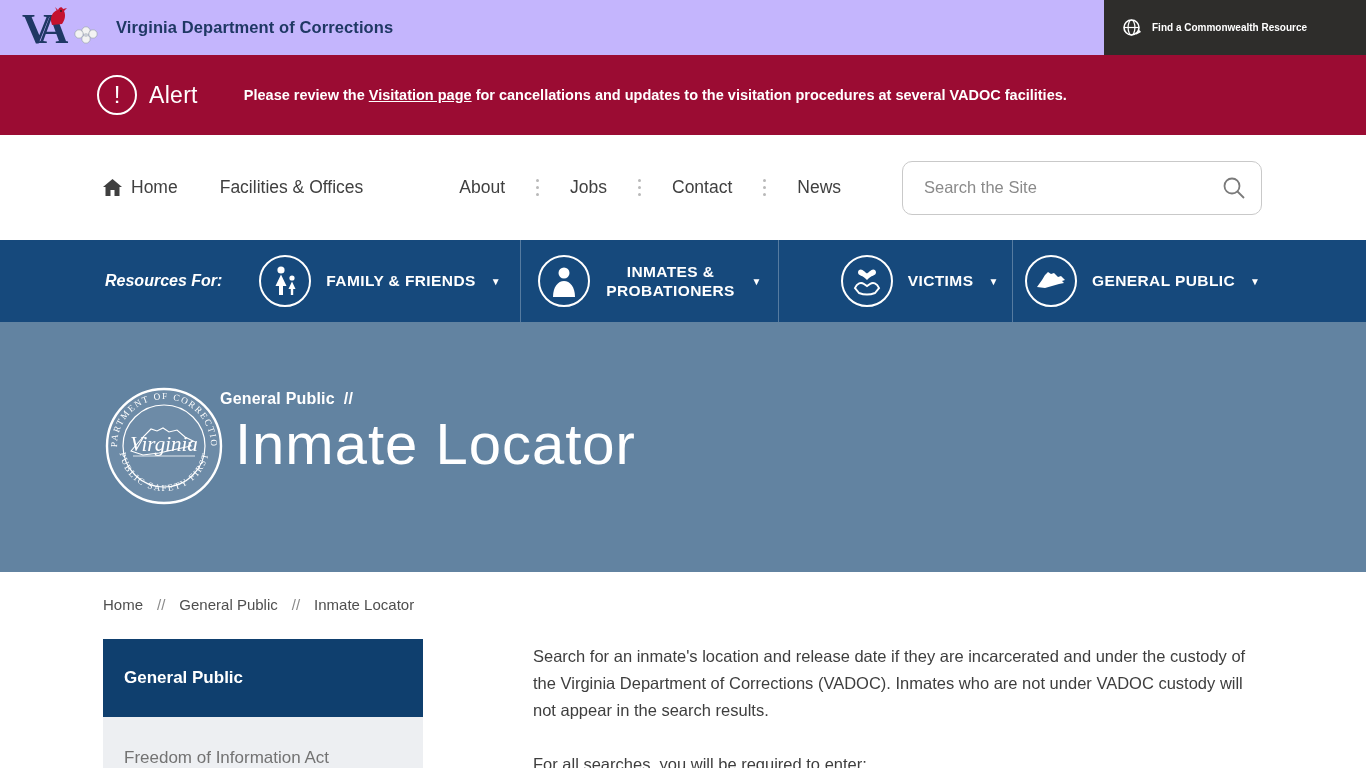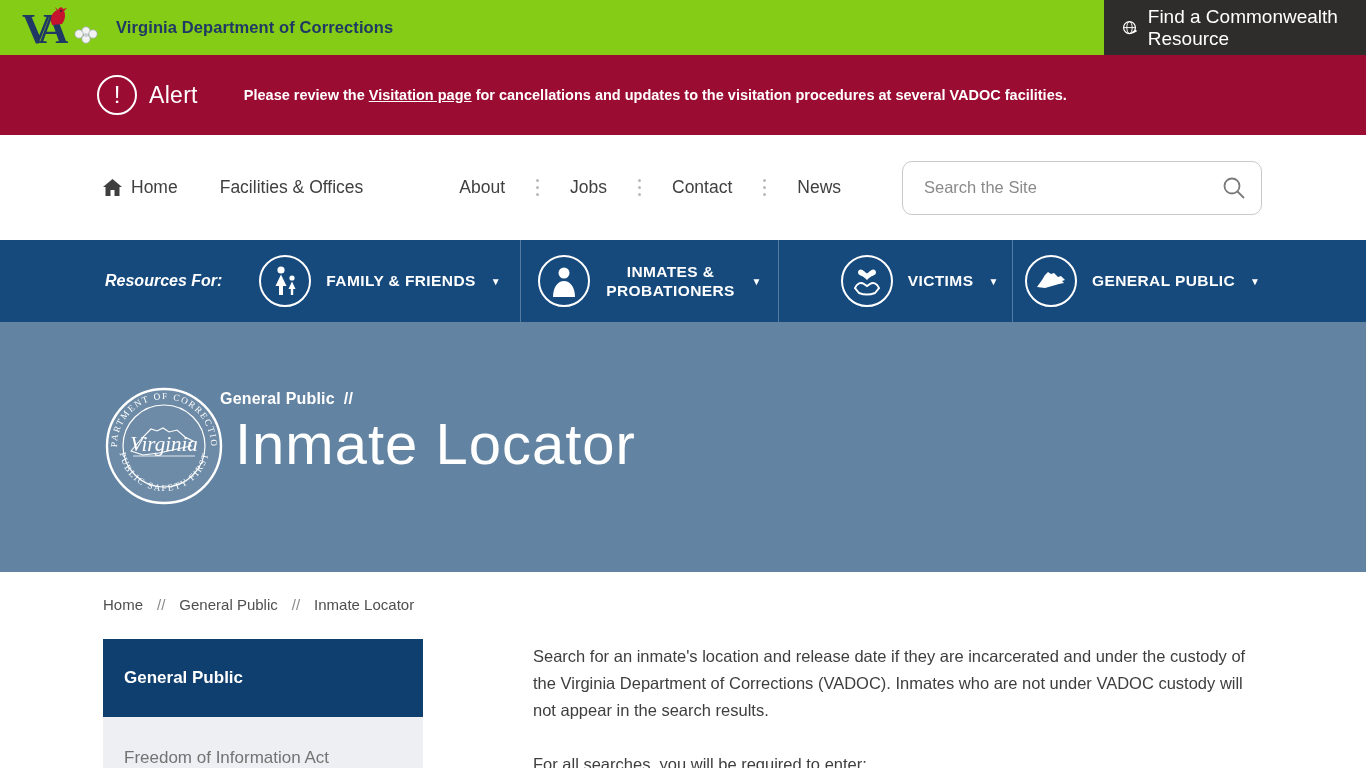--- a/index.html
+++ b/index.html
@@ -1,28 +1,28 @@
 <!DOCTYPE html>
 <html><head>
 <meta charset="utf-8">
 <style>
   * { margin:0; padding:0; box-sizing:border-box; }
   html,body { width:1366px; height:768px; overflow:hidden; background:#fff;
               font-family:"Liberation Sans", sans-serif; }
 
   
-  .top-header { position:relative; height:55px; background:#84cc16; display:flex; align-items:center; }
+  .top-header { position:relative; height:55px; background:#c4b5fd; display:flex; align-items:center; }
   .logo-wrap { margin-left:22px; width:86px; display:flex; align-items:center; }
   .brand { margin-left:8px; }
   .brand-title { font-size:16.5px; font-weight:bold; color:#1f3864; letter-spacing:.1px; }
   .brand-sub { margin-top:3px; font-size:12.5px; color:#4c4c4c; display:flex; align-items:center; gap:8px; }
   .how-link { color:#1f3864; font-weight:bold; text-decoration:underline; cursor:pointer; display:flex; align-items:center; gap:5px; }
   .resource-box { position:absolute; right:0; top:0; width:262px; height:55px; background:#2e2d2b;
                   display:flex; align-items:center; padding-left:18px; gap:10px; cursor:pointer; }
-  .resource-box span { color:#fff; font-size:19px; font-weight:normal; }
+  .resource-box span { color:#fff; font-size:10px; font-weight:bold; }
 
   
   .alert-bar { height:80px; background:#9b0c33; display:flex; align-items:center; color:#fff; }
   .alert-icon { margin-left:97px; width:40px; height:40px; border:2px solid #fff; border-radius:50%;
                 display:flex; align-items:center; justify-content:center; font-size:24px; font-weight:300; flex:0 0 auto; }
   .alert-word { margin-left:12px; font-size:23px; font-weight:300; letter-spacing:.3px; }
   .alert-msg { margin-left:46px; font-size:14.5px; font-weight:bold; }
   .alert-msg a { color:#fff; text-decoration:underline; cursor:pointer; }
 
   

